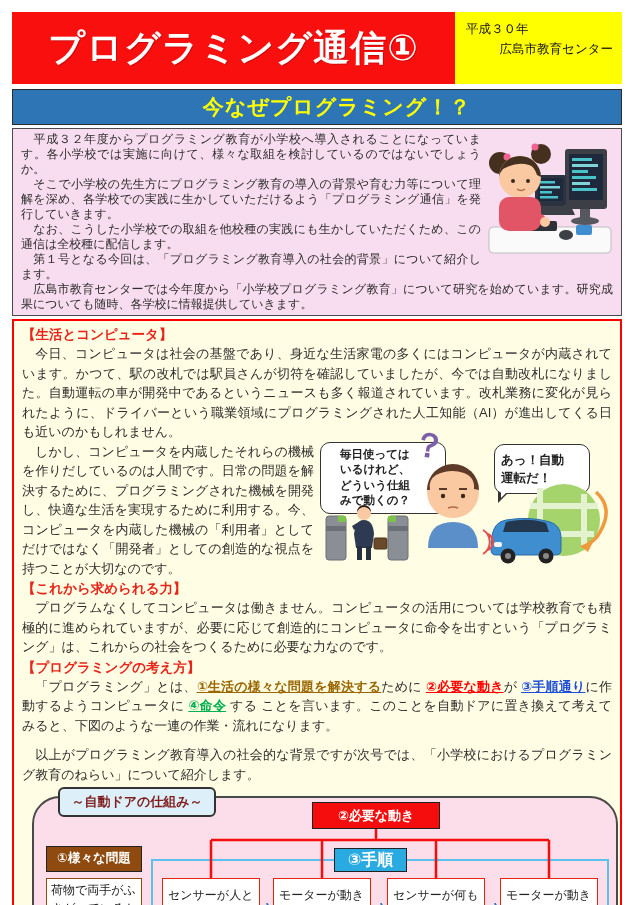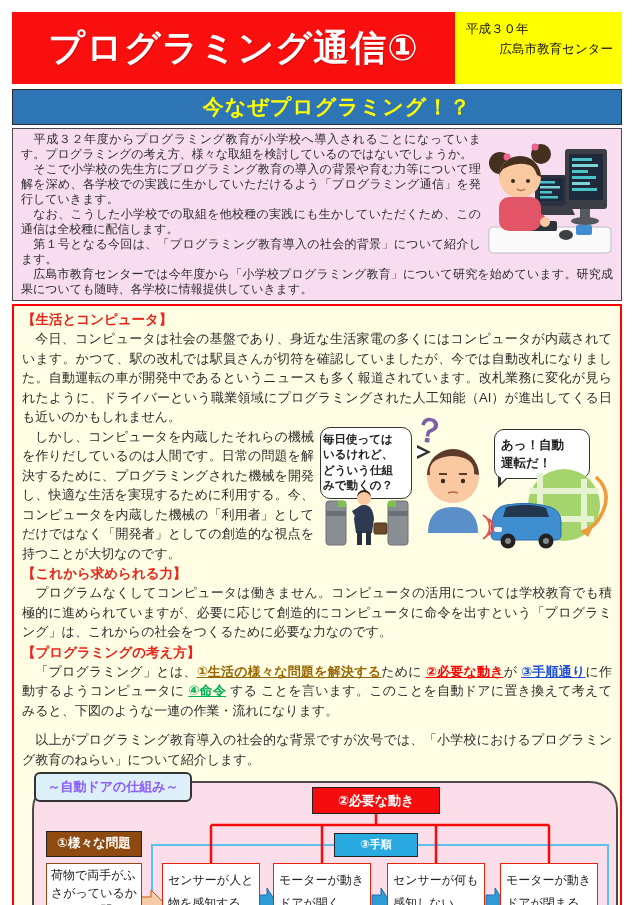--- a/index.html
+++ b/index.html
@@ -30,38 +30,38 @@
   .kw-brown{color:#996600;font-weight:bold;text-decoration:underline;}
   .kw-red{color:#FF0000;font-weight:bold;text-decoration:underline;}
   .kw-blue{color:#1d4ed8;font-weight:bold;text-decoration:underline;}
   .kw-green{color:#00B050;font-weight:bold;text-decoration:underline;}
   .next-p{margin-top:10px !important;}
 
   
   .cluster{float:right;position:relative;width:292px;height:118px;margin:0 0 0 6px;}
   .bubble{position:absolute;background:#fff;border:1.5px solid #333;border-radius:10px;color:#222;}
   .bubble .bl{display:block;white-space:nowrap;}
-  .bubble1{left:0;top:0;width:86px;padding:4px 2px;font-size:11.5px;line-height:15.5px;font-weight:bold;}
+  .bubble1{left:0;top:0;width:86px;padding:4px 19px;font-size:11.5px;line-height:15.5px;font-weight:bold;}
   .bubble2{left:174px;top:2px;width:82px;padding:6px 6px;font-size:12.5px;line-height:18px;font-weight:bold;}
   .tri{position:absolute;width:0;height:0;}
   .t1o{left:97px;top:18px;border-top:7px solid transparent;border-bottom:7px solid transparent;border-left:14px solid #333;}
   .t1i{left:95px;top:20px;border-top:5px solid transparent;border-bottom:5px solid transparent;border-left:11px solid #fff;z-index:3;}
   .t2o{left:178px;top:48px;border-top:13px solid #333;border-right:13px solid transparent;}
   .t2i{left:181px;top:46px;border-top:10px solid #fff;border-right:10px solid transparent;z-index:3;}
   .qmark{position:absolute;left:92px;top:-6px;font-size:34px;font-weight:900;color:#7C5FA8;transform:rotate(8deg);}
 
   
   .diagram{position:relative;margin:12px 0 0 10px;width:582px;height:194px;background:#FBDEE9;
     border:2px solid #4a4a4a;border-radius:28px;box-sizing:content-box;}
   .diagram .wires{position:absolute;left:0;top:0;width:582px;height:194px;overflow:visible;}
-  .dg-title{position:absolute;left:0;top:-11px;width:154px;height:26px;background:#DDF0FA;border:2px solid #333;border-radius:6px;
-    display:flex;align-items:center;justify-content:center;font-size:13px;font-weight:600;color:#8b5cf6;}
+  .dg-title{position:absolute;left:24px;top:-11px;width:154px;height:26px;background:#DDF0FA;border:2px solid #333;border-radius:6px;
+    display:flex;align-items:center;justify-content:center;font-size:13px;font-weight:600;color:#7f1d1d;}
   .dg-label{position:absolute;display:flex;align-items:center;justify-content:center;color:#fff;font-weight:bold;border:1px solid #222;box-sizing:border-box;}
   .lbl-motion{left:278px;top:4px;width:128px;height:27px;background:#F50D0D;font-size:13px;}
-  .lbl-order{left:300px;top:50px;width:84px;height:24px;background:#29ABE2;font-size:11px;}
+  .lbl-order{left:300px;top:50px;width:73px;height:24px;background:#29ABE2;font-size:16px;}
   .lbl-problem{left:12px;top:48px;width:96px;height:26px;background:#8F4A10;font-size:12.5px;}
   .dg-problem{position:absolute;left:12px;top:80px;width:96px;height:82px;background:#fff;border:1.5px solid #8F4A10;box-sizing:border-box;
     padding:3px 4px;font-size:12px;line-height:17.5px;color:#222;}
   .step{position:absolute;top:80px;width:98px;height:60px;background:#fff;border:1.5px solid #E8240D;box-sizing:border-box;
     padding:5px 5px;font-size:12px;line-height:23px;color:#222;}
   .s1{left:128px;} .s2{left:239px;} .s3{left:353px;} .s4{left:466px;}
 </style>
 </head>
 <body>
 
@@ -108,21 +108,21 @@
           <circle cx="33" cy="44" r="21" fill="#FAC9A2"></circle>
           <path d="M12,44 a21,21 0 0 1 42,0 l-4,-2 q-3,-9 -8,-10 q-12,-4 -26,4 q-3,3 -4,8 z" fill="#45301F"></path>
           <circle cx="26" cy="48" r="2" fill="#3A2A1A"></circle>
             <circle cx="41" cy="48" r="2" fill="#3A2A1A"></circle>
           <path d="M30,56 q4,3 8,0" stroke="#B06A4A" stroke-width="1.5" fill="none"></path>
           <rect x="12" y="64" width="42" height="34" rx="10" fill="#E25566"></rect>
           <path d="M40,74 q14,4 20,12 l-5,6 q-10,-8 -18,-9 z" fill="#E25566"></path>
           <circle cx="58" cy="89" r="5" fill="#FAC9A2"></circle>
         </svg>
       </div>
-      <p>　平成３２年度からプログラミング教育が小学校へ導入されることになっています。プログラミングの考え方、様々な取組を検討しているのではないでしょうか。</p>
+      <p>　平成３２年度からプログラミング教育が小学校へ導入されることになっています。各小学校では実施に向けて、様々な取組を検討しているのではないでしょうか。</p>
       <p>　そこで小学校の先生方にプログラミング教育の導入の背景や育む力等について理解を深め、各学校での実践に生かしていただけるよう「プログラミング通信」を発行していきます。</p>
       <p>　なお、こうした小学校での取組を他校種の実践にも生かしていただくため、この通信は全校種に配信します。</p>
       <p>　第１号となる今回は、「プログラミング教育導入の社会的背景」について紹介します。</p>
       <p>　広島市教育センターでは今年度から「小学校プログラミング教育」について研究を始めています。研究成果についても随時、各学校に情報提供していきます。</p>
     </div>
 
     <div class="main-box">
 
       <h3 class="sec">【生活とコンピュータ】</h3>
       <p>　今日、コンピュータは社会の基盤であり、身近な生活家電の多くにはコンピュータが内蔵されています。かつて、駅の改札では駅員さんが切符を確認していましたが、今では自動改札になりました。自動運転の車が開発中であるというニュースも多く報道されています。改札業務に変化が見られたように、ドライバーという職業領域にプログラミングされた人工知能（AI）が進出してくる日も近いのかもしれません。</p>

